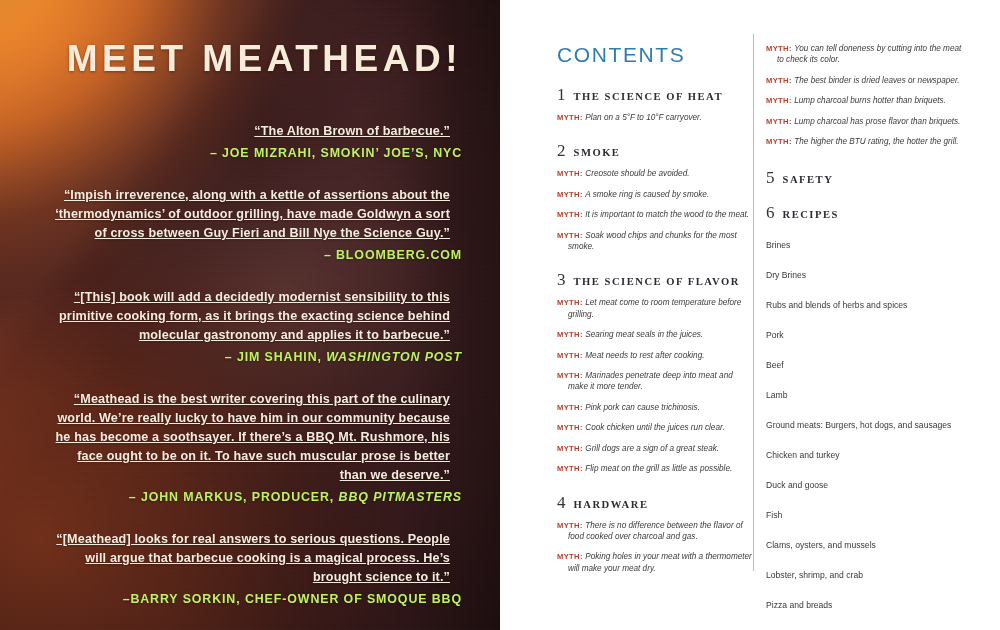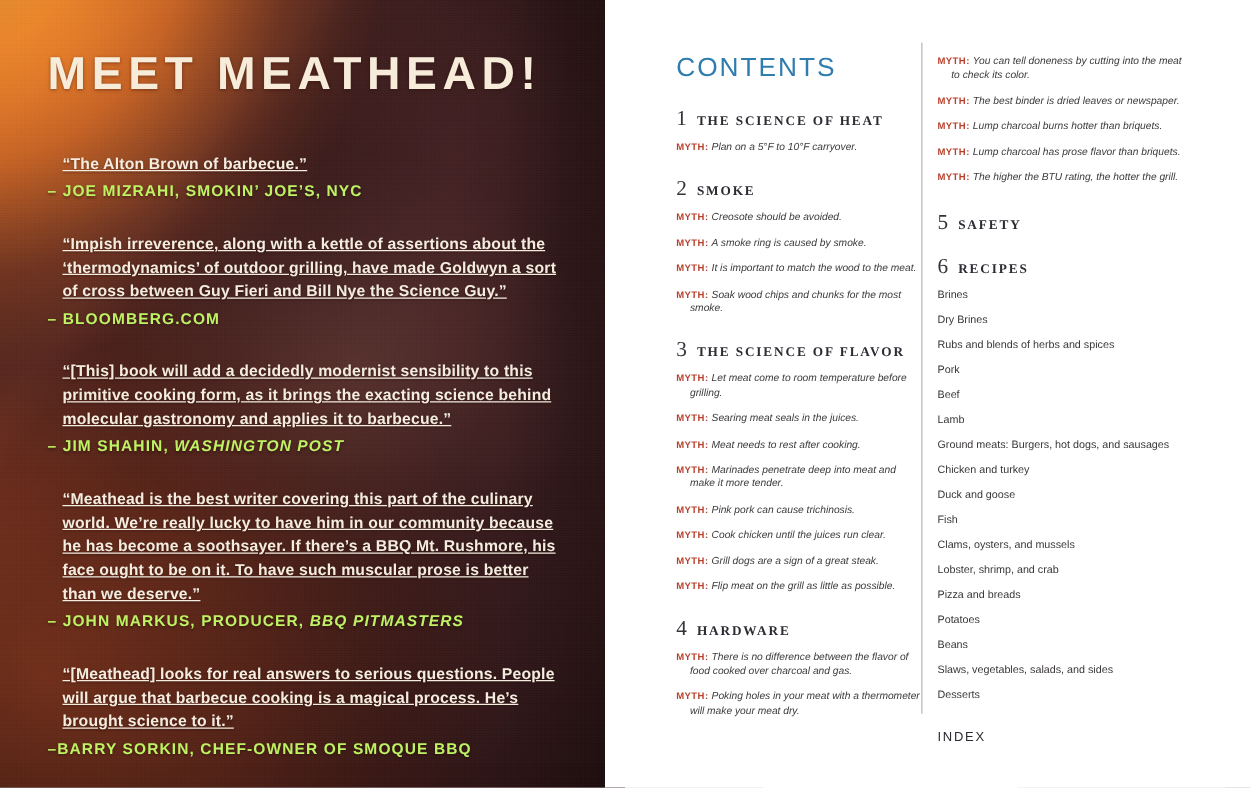--- a/index.html
+++ b/index.html
@@ -78,21 +78,21 @@
       repeating-linear-gradient(0deg, rgba(255,255,255,0.05) 0 1px, rgba(0,0,0,0.05) 1px 2px),
       repeating-linear-gradient(90deg, rgba(255,255,255,0.04) 0 1px, rgba(0,0,0,0.04) 1px 2px);
   }
 
   #left-content {
     position: absolute;
     inset: 0;
     z-index: 5;
     padding: 0 38px;
     box-sizing: border-box;
-    text-align: left;
+    text-align: right;
   }
   #meet-title {
     margin: 0;
     padding-top: 38px;
     font-family: "Liberation Sans", sans-serif;
     font-size: 37px;
     font-weight: bold;
     letter-spacing: 4.5px;
     color: #f7ecd9;
     text-transform: uppercase;
@@ -120,21 +120,21 @@
     letter-spacing: 0.9px;
     color: #bef264;
     text-transform: uppercase;
     text-shadow: 0 1px 2px rgba(20,8,6,0.40);
   }
   .quote-attrib .ital { font-style: italic; }
 
   
   #right-page {
     position: absolute;
-    left: 484px; top: 0;
+    left: 500px; top: 0;
     width: 496px; height: 630px;
     background: #ffffff;
   }
   #col-mid {
     position: absolute;
     left: 57px; top: 0;
     width: 198px;
   }
   #col-right {
     position: absolute;
@@ -203,21 +203,21 @@
     font-size: 8.2px;
     color: #3d3a3b;
   }
   .myth-row .myth-wrap {
     display: block;
     padding-left: 11px;
     text-indent: -11px;
   }
 
   .recipe-item {
-    margin-top: 9px;
+    margin-top: 19px;
     font-family: "Liberation Sans", sans-serif;
     font-size: 8.6px;
     line-height: 11px;
     color: #3a3738;
   }
   #index-entry {
     margin-top: 24px;
     font-family: "Liberation Sans", sans-serif;
     font-size: 10.4px;
     font-weight: normal;

